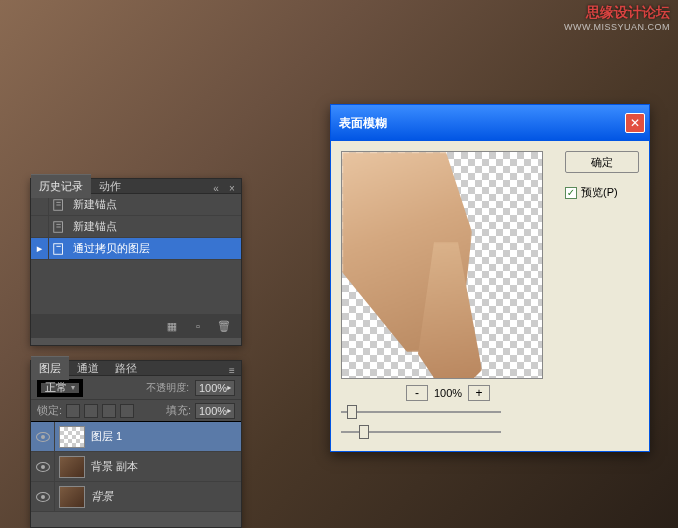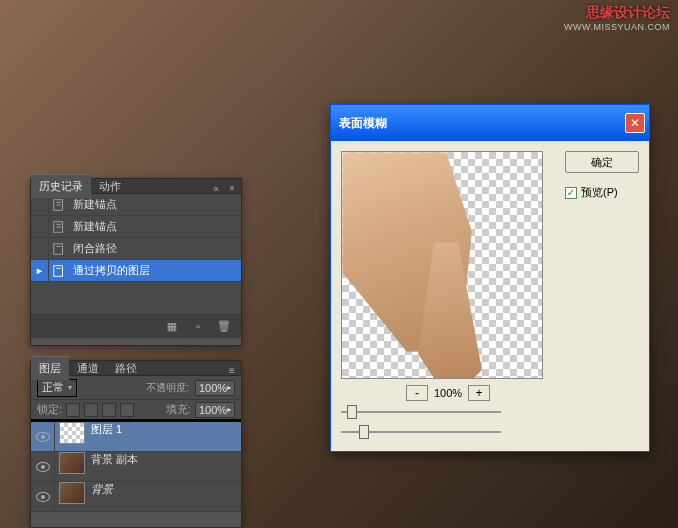--- a/index.html
+++ b/index.html
@@ -24,28 +24,28 @@
 .hist-icon{width:20px;height:22px;display:flex;align-items:center;justify-content:center}
 .hist-icon svg{width:14px;height:14px}
 .hist-label{padding-left:4px;color:#ddd;font-size:11px}
 .hist-row.sel .hist-label{color:#fff}
 .panel-footer{height:24px;background:#3f3f3f;display:flex;align-items:center;justify-content:flex-end;gap:8px;padding:0 8px}
 .panel-footer .ficon{width:18px;height:18px;display:flex;align-items:center;justify-content:center;color:#aaa}
 
 
 .layers-panel{left:30px;top:360px;width:212px;height:168px}
 .layers-opts{display:flex;align-items:center;height:24px;background:#4a4a4a;padding:0 6px;gap:6px;border-bottom:1px solid #3a3a3a}
-.dropdown{background:#4a4a4a;border:1px solid #000000;color:#ddd;padding:2px 4px;height:18px;display:flex;align-items:center;gap:4px;font-size:11px}
+.dropdown{background:#4a4a4a;border:4px solid #000000;color:#ddd;padding:2px 4px;height:18px;display:flex;align-items:center;gap:4px;font-size:11px}
 .dropdown .arr{font-size:8px;color:#aaa}
 .opts-label{color:#aaa;font-size:10px}
 .pct-field{background:#5a5a5a;border:1px solid #333;color:#ddd;padding:1px 3px;font-size:10px;width:40px;display:flex;align-items:center;justify-content:space-between}
-.layers-lock{display:flex;align-items:center;height:22px;background:#4a4a4a;padding:0 6px;gap:4px;border-bottom:3px solid #000000;color:#aaa;font-size:10px}
+.layers-lock{display:flex;align-items:center;height:22px;background:#4a4a4a;padding:0 6px;gap:4px;border-bottom:1px solid #000000;color:#aaa;font-size:10px}
 .layers-lock .licon{width:14px;height:14px;background:#555;border:1px solid #333}
 .layers-list{background:#494949}
-.layer-row{display:flex;height:30px;border-bottom:1px solid #3f3f3f}
+.layer-row{display:flex;align-items:center;height:30px;border-bottom:1px solid #3f3f3f}
 .layer-row.sel{background:#5a7aa8}
 .layer-vis{width:24px;height:30px;border-right:1px solid #3f3f3f;display:flex;align-items:center;justify-content:center}
 .layer-thumb{width:26px;height:22px;margin:0 4px;border:1px solid #888;background:#fff;background-image:repeating-conic-gradient(#ccc 0 25%,#fff 0 50%);background-size:8px 8px}
 .layer-thumb.bg1{background:linear-gradient(135deg,#7a5a40,#4a3020)}
 .layer-name{color:#ddd;font-size:11px;padding-left:2px}
 .layer-row.sel .layer-name{color:#fff}
 .layer-name.italic{font-style:italic}
 
 
 .dialog{position:absolute;left:330px;top:104px;width:320px;background:#ece9d8;border:1px solid #0054e3;box-shadow:0 4px 12px rgba(0,0,0,.5)}
@@ -106,30 +106,20 @@
         <div class="hist-chk"></div>
         <div class="hist-icon">
           <svg viewBox="0 0 16 16">
             <rect x="2" y="2" width="10" height="12" fill="none" stroke="#aaa"></rect>
             <line x1="5" y1="5" x2="10" y2="5" stroke="#aaa"></line>
             <line x1="5" y1="8" x2="10" y2="8" stroke="#aaa"></line>
           </svg>
         </div>
         <div class="hist-label">新建锚点</div>
       </div>
-    <div class="hist-row">
-        <div class="hist-chk"></div>
-        <div class="hist-icon">
-          <svg viewBox="0 0 16 16">
-            <rect x="2" y="2" width="10" height="12" fill="none" stroke="#aaa"></rect>
-            <line x1="5" y1="5" x2="10" y2="5" stroke="#aaa"></line>
-          </svg>
-        </div>
-        <div class="hist-label">闭合路径</div>
-      </div>
     <div class="hist-row sel">
         <div class="hist-chk" style="display:flex;align-items:center;justify-content:center;color:#fff">▸</div>
         <div class="hist-icon">
           <svg viewBox="0 0 16 16">
             <rect x="2" y="2" width="10" height="12" fill="none" stroke="#fff"></rect>
             <line x1="5" y1="5" x2="10" y2="5" stroke="#fff"></line>
           </svg>
         </div>
         <div class="hist-label">通过拷贝的图层</div>
       </div>

